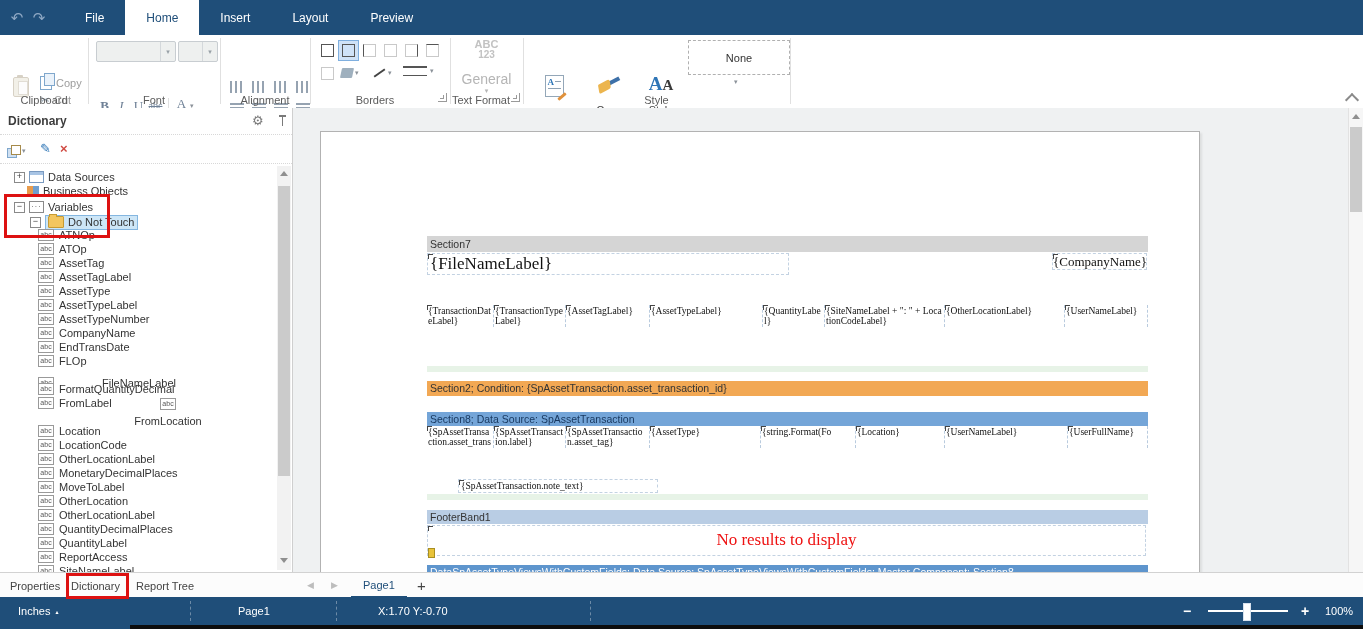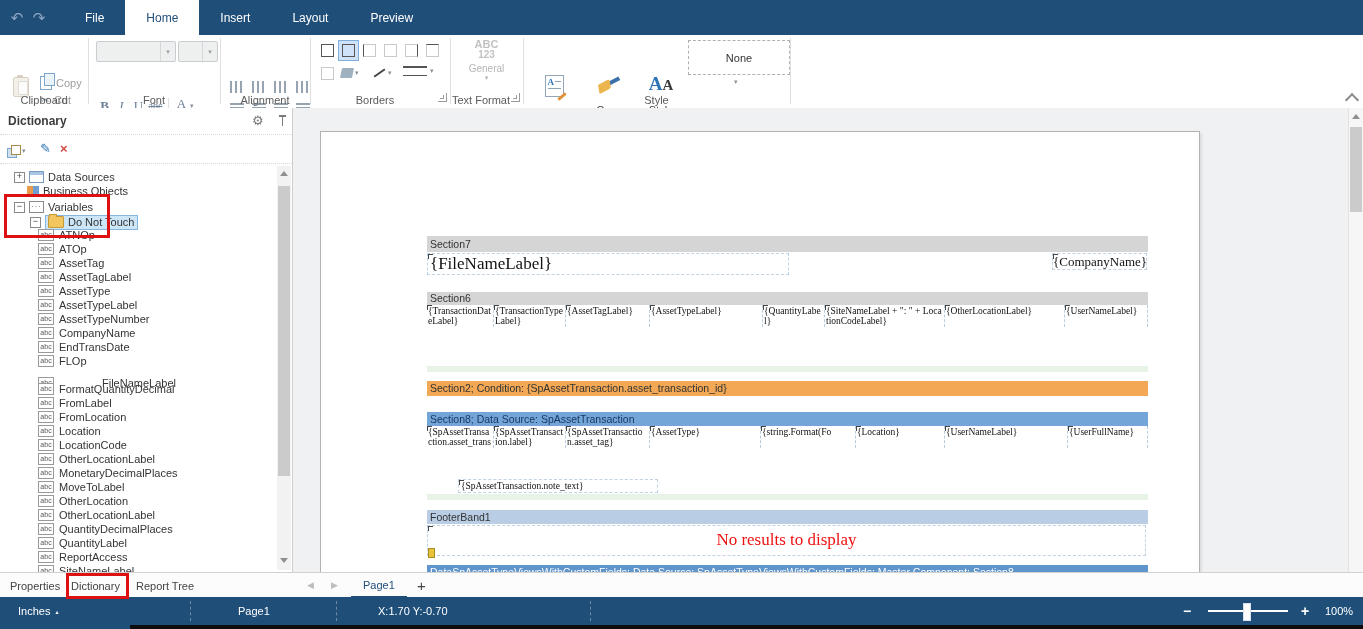--- a/index.html
+++ b/index.html
@@ -216,21 +216,21 @@
       <span style="width:24px;height:7px;border-top:2px solid #555;border-bottom:1px solid #555;"></span>
       <span class="dd">▾</span>
     </div>
     <div class="glabel" style="left:310px;width:130px;">Borders</div>
     <div class="launcher" style="left:438px;top:58px;"></div>
     <div class="gsep" style="left:450px;"></div>
 
     <div style="position:absolute;left:450px;top:3px;width:73px;text-align:center;color:#c2c2c2;">
       <div style="font-size:11px;font-weight:bold;">ABC</div>
       <div style="font-size:10px;font-weight:bold;margin-top:-1px;">123</div>
-      <div style="font-size:10px;margin-top:3px;color:#b5b5b5;">General</div>
+      <div style="font-size:14px;margin-top:11px;color:#b5b5b5;">General</div>
       <div style="font-size:7px;color:#b5b5b5;">▾</div>
     </div>
     <div class="glabel" style="left:450px;width:62px;">Text Format</div>
     <div class="launcher" style="left:511px;top:58px;"></div>
     <div class="gsep" style="left:523px;"></div>
 
     <div class="bigbtn" style="left:527px;width:54px;">
       <span class="doc-ico" style="margin-top:2px;">
           <span class="a">A</span>
           <span class="l1"></span>
@@ -345,21 +345,21 @@
           <span class="tree-label">FileNameLabel</span>
         </div>
         <div class="vrow" style="top: 274px;">
           <span class="abc-ico">abc</span>
           <span class="tree-label">FormatQuantityDecimal</span>
         </div>
         <div class="vrow" style="top: 288px;">
           <span class="abc-ico">abc</span>
           <span class="tree-label">FromLabel</span>
         </div>
-        <div class="vrow" style="top: 302px;">
+        <div class="vrow" style="top: 290px; flex-direction: column;">
           <span class="abc-ico">abc</span>
           <span class="tree-label">FromLocation</span>
         </div>
         <div class="vrow" style="top: 316px;">
           <span class="abc-ico">abc</span>
           <span class="tree-label">Location</span>
         </div>
         <div class="vrow" style="top: 330px;">
           <span class="abc-ico">abc</span>
           <span class="tree-label">LocationCode</span>
@@ -410,21 +410,20 @@
   </div>
 
   <div id="canvas">
     <div id="page">
       <div id="design">
 
         <div class="bandh" style="top:0;height:16px;line-height:16px;background:#d5d5d5;">Section7</div>
         <div class="freecell" style="left:0;top:17px;width:362px;height:22px;font-size:17px;line-height:20px;padding-left:2px;">{FileNameLabel}</div>
         <div class="freecell" style="left:625px;top:17px;width:95px;height:17px;font-size:13px;line-height:15px;text-align:right;padding-right:2px;">{CompanyName}</div>
 
-        <div class="bandh" style="top:56px;height:13px;line-height:13px;background:#d5d5d5;">Section6</div>
         <div class="cellrow" id="s6-cells" style="top:69px;height:22px;">
             <div class="cell" style="left: 0px; width: 67px;">{TransactionDateLabel}</div>
             <div class="cell" style="left: 67px; width: 72px;">{TransactionTypeLabel}</div>
             <div class="cell" style="left: 139px; width: 84px;">{AssetTagLabel}</div>
             <div class="cell" style="left: 223px; width: 113px;">{AssetTypeLabel}</div>
             <div class="cell" style="left: 336px; width: 62px;">{QuantityLabel}</div>
             <div class="cell" style="left: 398px; width: 120px;">{SiteNameLabel + ": " + LocationCodeLabel}</div>
             <div class="cell" style="left: 518px; width: 120px;">{OtherLocationLabel}</div>
             <div class="cell" style="left: 638px; width: 83px;">{UserNameLabel}</div>
           </div>

